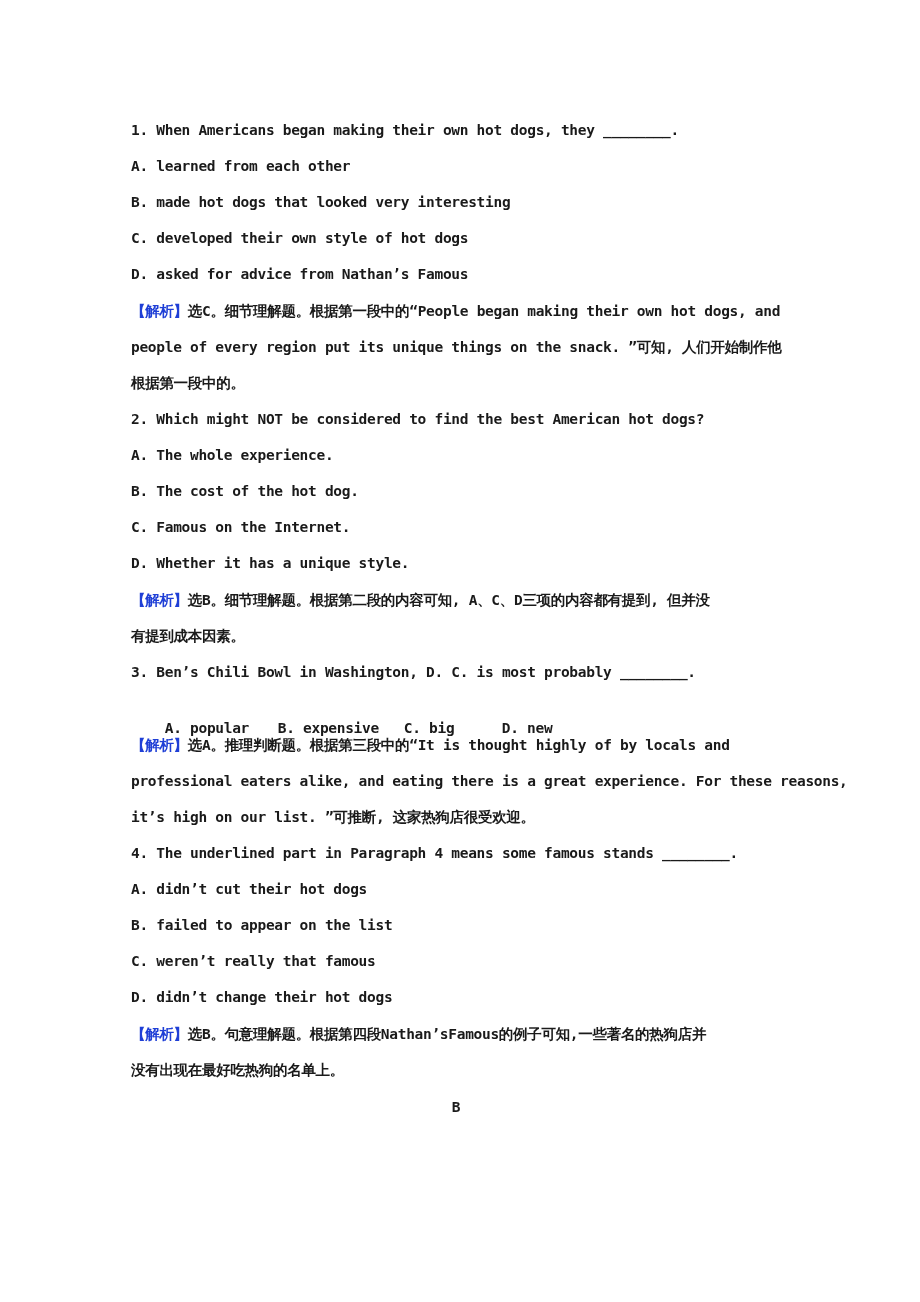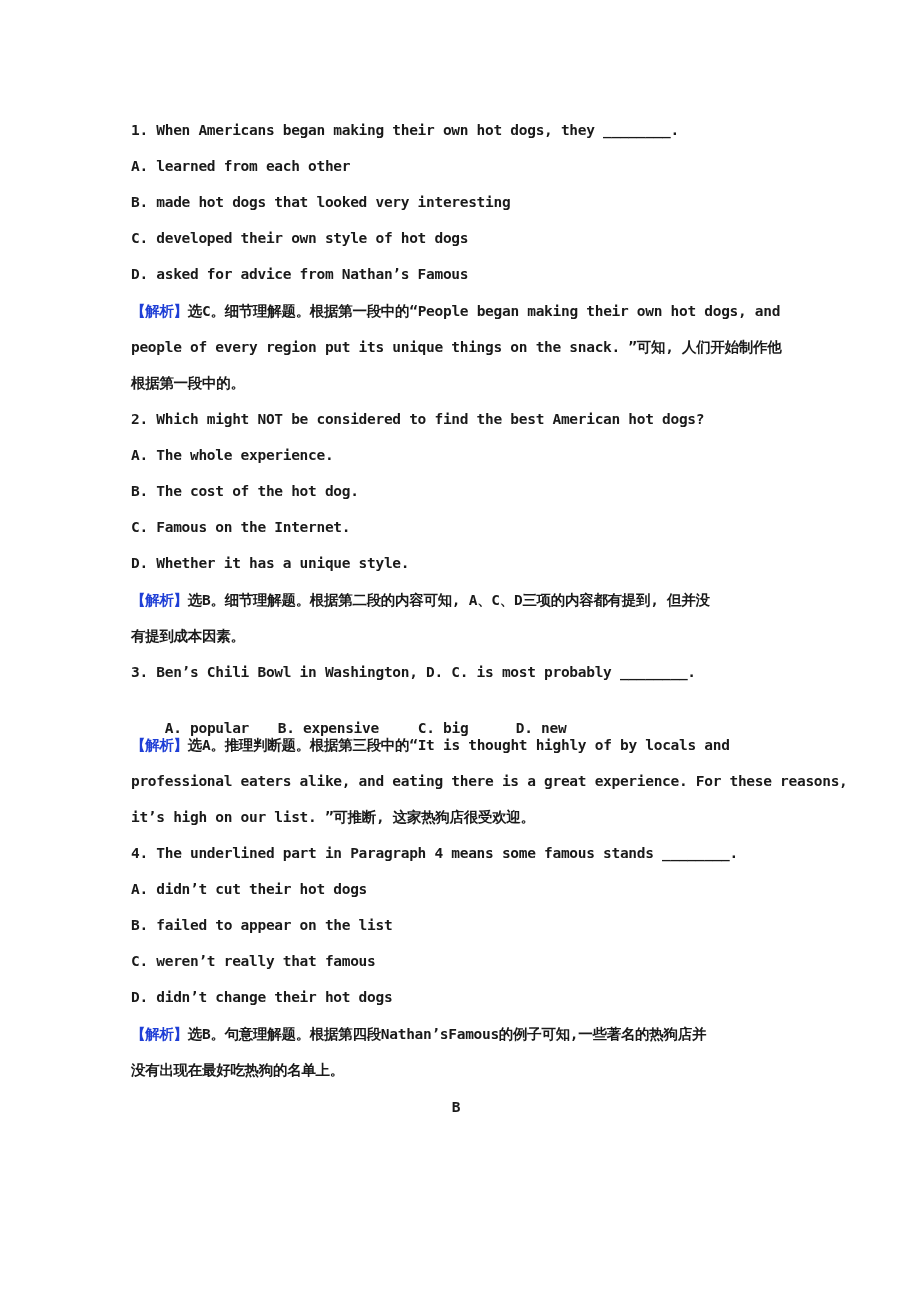--- a/index.html
+++ b/index.html
@@ -34,21 +34,21 @@
   <div class="line" style="top:409px">2. Which might NOT be considered to find the best American hot dogs?</div>
   <div class="line" style="top:445px">A. The whole experience.</div>
   <div class="line" style="top:481px">B. The cost of the hot dog.</div>
   <div class="line" style="top:517px">C. Famous on the Internet.</div>
   <div class="line" style="top:553px">D. Whether it has a unique style.</div>
   <div class="line" style="top:590px"><span class="tag">【解析】</span><span>选B。细节理解题。根据第二段的内容可知, A、C、D三项的内容都有提到, 但并没</span></div>
   <div class="line" style="top:626px">有提到成本因素。</div>
 
   <div class="line" style="top:662px">3. Ben’s Chili Bowl in Washington, D. C. is most probably ________.</div>
   <div class="line opts" style="top:698px">
-    <span style="width:113px">A. popular</span><span style="width:140px">B. expensive</span><span style="width:98px">C. big</span><span>D. new</span>
+    <span style="width:113px">A. popular</span><span style="width:126px">B. expensive</span><span style="width:98px">C. big</span><span>D. new</span>
   </div>
   <div class="line" style="top:735px"><span class="tag">【解析】</span><span>选A。推理判断题。根据第三段中的“It is thought highly of by locals and</span></div>
   <div class="line" style="top:771px">professional eaters alike, and eating there is a great experience. For these reasons,</div>
   <div class="line" style="top:807px">it’s high on our list. ”可推断, 这家热狗店很受欢迎。</div>
 
   <div class="line" style="top:843px">4. The underlined part in Paragraph 4 means some famous stands ________.</div>
   <div class="line" style="top:879px">A. didn’t cut their hot dogs</div>
   <div class="line" style="top:915px">B. failed to appear on the list</div>
   <div class="line" style="top:951px">C. weren’t really that famous</div>
   <div class="line" style="top:1024px"><span class="tag">【解析】</span><span>选B。句意理解题。根据第四段Nathan’sFamous的例子可知,一些著名的热狗店并</span></div>

